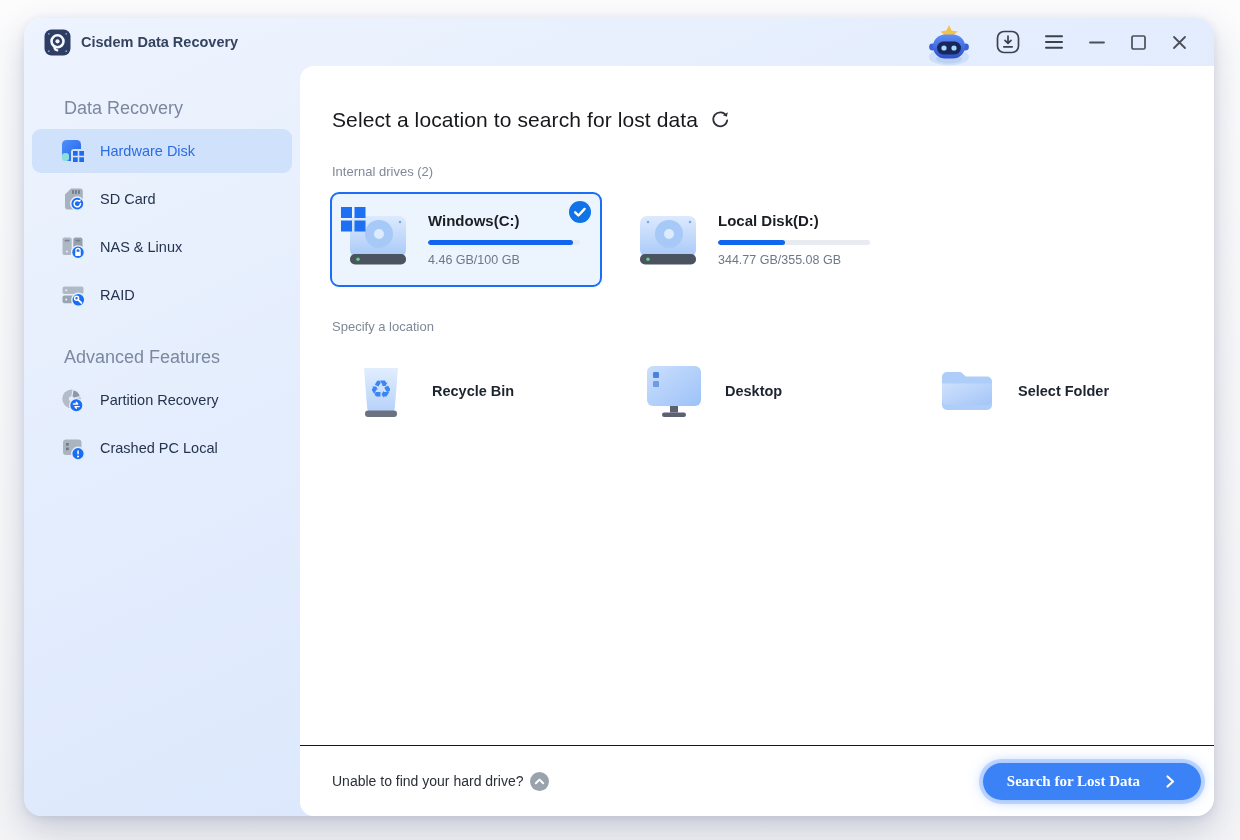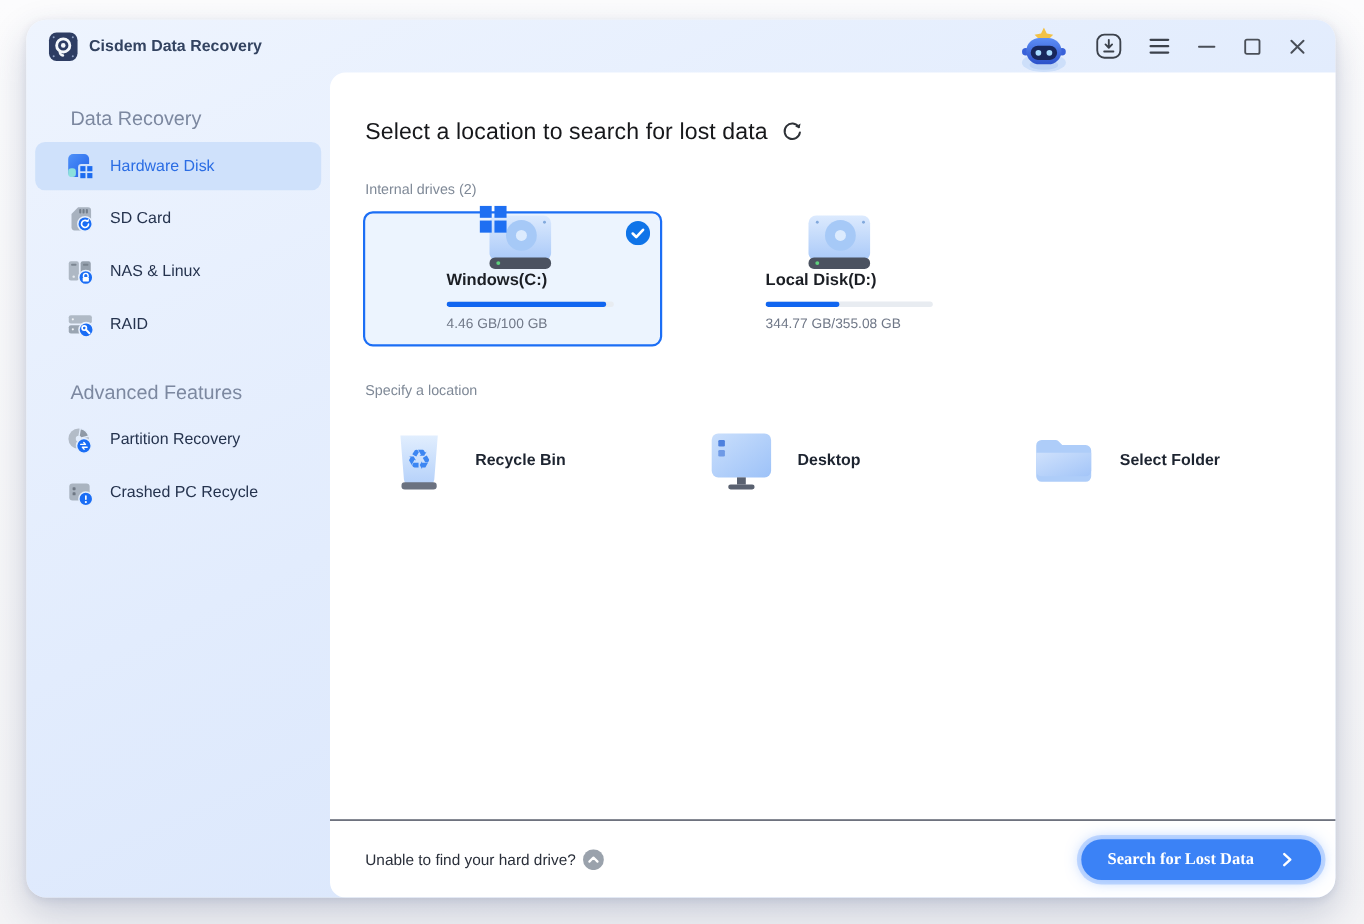--- a/index.html
+++ b/index.html
@@ -37,22 +37,22 @@
     display:flex; flex-direction:column; position:relative; }
 
   .main-title-row { display:flex; align-items:center; margin:42px 32px 0 32px; }
   .main-title { font-size:21px; font-weight:400; color:#17181b; letter-spacing:.1px; }
   .refresh { margin-left:12px; width:20px; height:20px; cursor:pointer; }
 
   .group-label { margin:32px 0 0 32px; font-size:13px; color:#7f8997; }
 
   
   .cards { display:flex; gap:18px; margin:13px 0 0 30px; }
-  .card { width:272px; height:123px; border-radius:9px; border:2px solid transparent;
-    position:relative; display:flex; align-items:center; padding-left:14px; cursor:pointer;flex-direction:column; }
+  .card { width:272px; height:95px; border-radius:9px; border:2px solid transparent;
+    position:relative; display:flex; align-items:center; padding-left:14px; cursor:pointer; }
   .card.selected { border-color:#1b6ef5; background:#ecf4fe; }
   .drive-icon-wrap { position:relative; width:64px; height:52px; flex:0 0 auto; }
   .win-logo { position:absolute; left:-5px; top:-7px; width:25px; height:25px; }
   .card-text { margin-left:18px; }
   .drive-name { font-size:15px; font-weight:700; color:#1b1e24; }
   .bar { width:152px; height:5px; border-radius:3px; background:#e8ecf1; margin:11px 0 8px 0; overflow:hidden; }
   .bar-fill { height:100%; border-radius:3px; background:#1166f0; width:0; }
   .usage { font-size:12.5px; color:#6f7787; }
   .check-badge { position:absolute; top:7px; right:9px; width:22px; height:22px; }
 
@@ -241,21 +241,21 @@
 
       <div class="side-item">
         <svg class="s-icon" viewBox="0 0 26 26">
           <rect x="3" y="4.5" width="18.5" height="15.5" rx="3" fill="#aab4c0"></rect>
           <rect x="6" y="8" width="2.7" height="2.7" rx="0.6" fill="#6f7884"></rect>
           <rect x="6" y="12.6" width="2.7" height="2.7" rx="0.6" fill="#6f7884"></rect>
           <circle cx="18" cy="18.6" r="6.3" fill="#1a6df5" stroke="#e3edfc" stroke-width="1.4"></circle>
           <rect x="17.3" y="15.2" width="1.5" height="4.3" rx="0.7" fill="#fff"></rect>
           <circle cx="18.05" cy="21.4" r="1" fill="#fff"></circle>
         </svg>
-        <span class="s-label">Crashed PC Recycle</span>
+        <span class="s-label">Crashed PC Local</span>
       </div>
     </div>
 
     <div class="main">
 
       <div class="main-title-row">
         <div class="main-title">Select a location to search for lost data</div>
         <svg class="refresh" viewBox="0 0 20 20">
           <path d="M16.2 5.6 A7 7 0 1 0 17.2 10.4" stroke="#2e3238" stroke-width="1.8" fill="none" stroke-linecap="round"></path>
           <path d="M17.8 2.2 l-0.9 4.2 -4.1 -1.2 Z" fill="#2e3238"></path>

